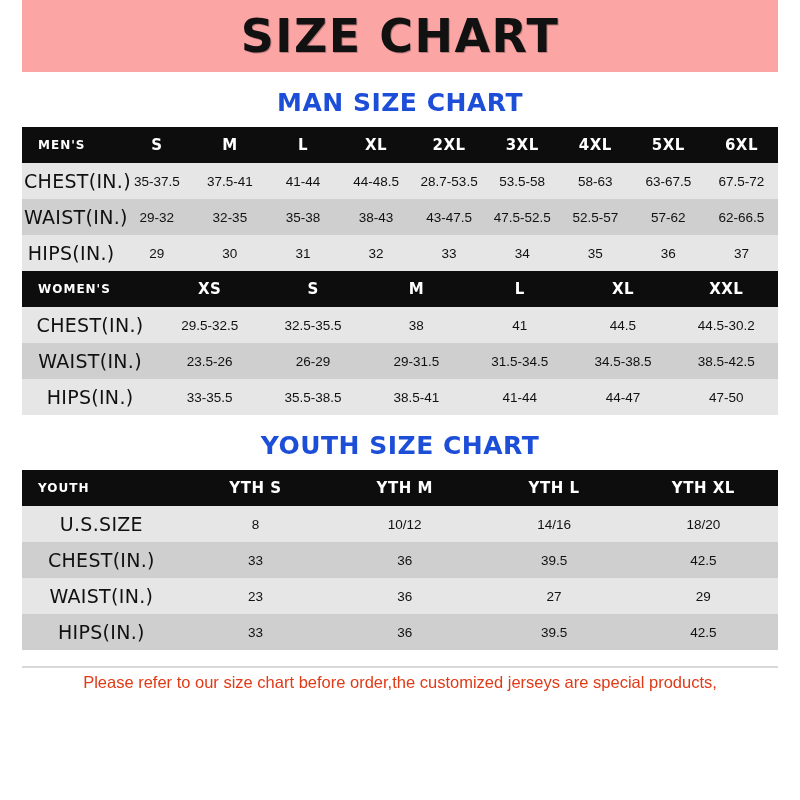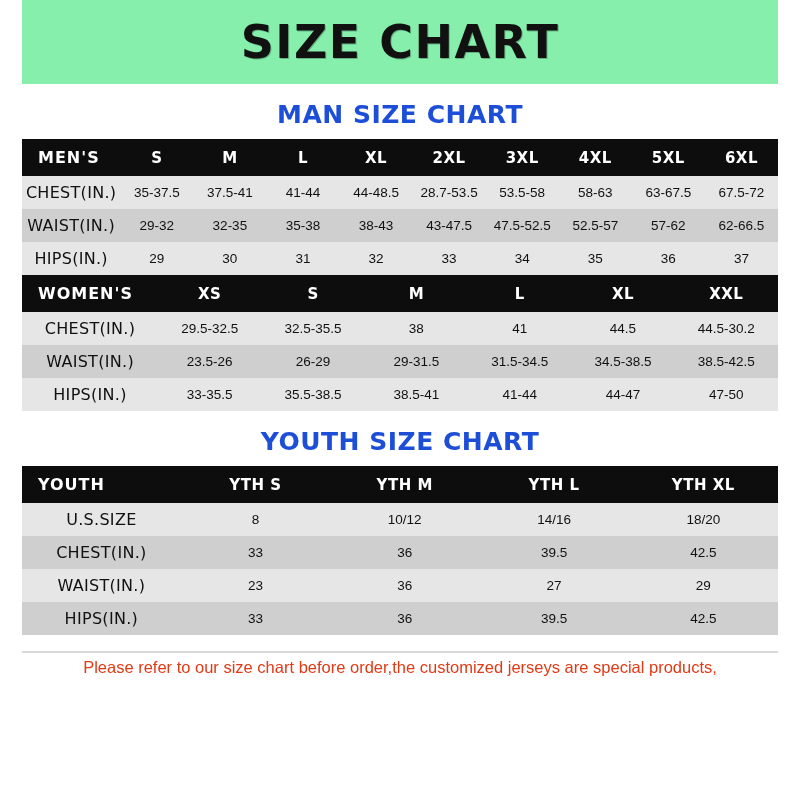--- a/index.html
+++ b/index.html
@@ -14,22 +14,22 @@
   .page {
     width: 800px;
     height: 800px;
     position: relative;
     background: #fff;
     overflow: hidden;
   }
   
   .header-band {
     position: relative;
-    height: 84px;
-    background: #86efac;
+    height: 72px;
+    background: #fca5a5;
     width: 100%;
     padding-left: 38px;
   }
   .header-band .white-left {
     position: absolute;
     left: 0; top: 0; bottom: 0;
     width: 22px;
     background: #ffffff;
   }
   .header-band .white-right {
@@ -77,33 +77,33 @@
     font-family: "DejaVu Sans", sans-serif;
     font-weight: bold;
     font-size: 15px;
     padding: 9px 2px;
     text-align: center;
     letter-spacing: 0.5px;
   }
   table.size-table thead th.rowhead {
     text-align: left;
     padding-left: 16px;
-    font-size: 16px;
+    font-size: 12px;
     letter-spacing: 1px;
   }
   table.size-table tbody td {
     font-family: "Liberation Sans", sans-serif;
     font-size: 13.5px;
     color: #111;
     text-align: center;
     padding: 7px 2px;
   }
   table.size-table tbody td.rowhead {
     font-family: "DejaVu Sans", sans-serif;
-    font-size: 16px;
+    font-size: 19px;
     letter-spacing: 0.3px;
     text-align: center;
   }
   table.size-table tbody tr.odd td { background: #e6e6e6; }
   table.size-table tbody tr.even td { background: #cfcfcf; }
 
   
   .men col.c0 { width: 13%; }
   .women col.c0 { width: 18%; }
   .youth col.c0 { width: 21%; }

